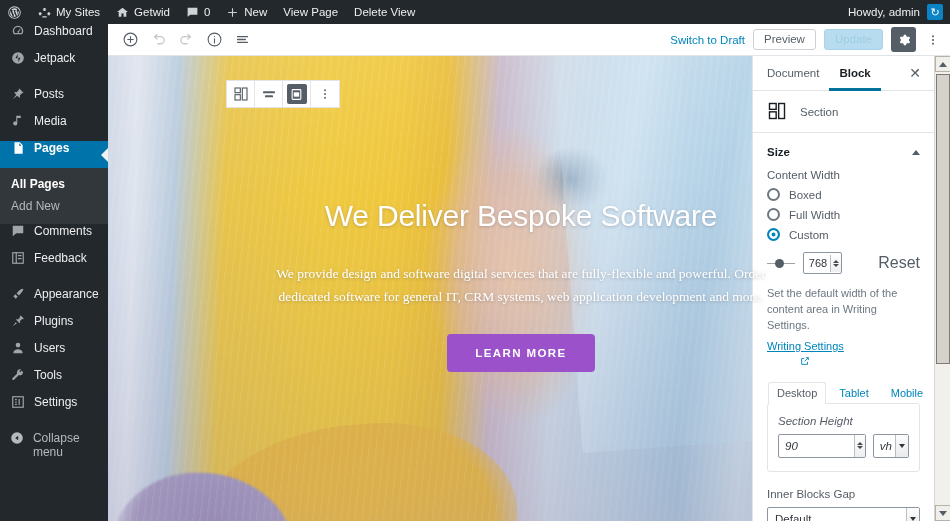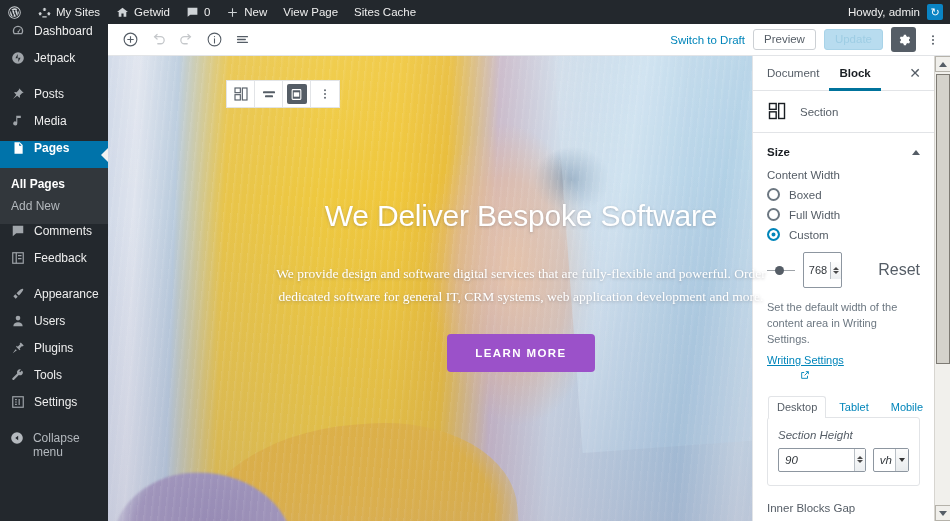--- a/index.html
+++ b/index.html
@@ -241,21 +241,21 @@
   .slider-row { display: flex; align-items: center; gap: 8px; margin: 11px 0 12px 0; }
   #slider-track {
     flex: 1; height: 1px; background: #9ea3a8; position: relative;
   }
   #slider-thumb {
     position: absolute; top: -4px; left: 30%;
     width: 9px; height: 9px; border-radius: 50%; background: #555d66;
   }
   .num-box {
     display: flex; align-items: center; border: 1px solid #8d96a0; border-radius: 2px;
-    background: #fff; height: 36px;
+    background: #fff; height: 22px;
   }
   .num-box .nv { padding: 0 3px 0 5px; font-size: 11px; color: #32373c; }
   .spin {
     width: 11px; height: 17px; border-left: 1px solid #b9bfc5;
     display: flex; flex-direction: column; justify-content: center; align-items: center;
     background: linear-gradient(#fdfdfd, #eceff1); gap: 1px;
   }
   .spin i { display: block; width: 0; height: 0; border-style: solid; }
   .spin i.up { border-width: 0 3px 3px 3px; border-color: transparent transparent #4a4a4a transparent; }
   .spin i.dn { border-width: 3px 3px 0 3px; border-color: #4a4a4a transparent transparent transparent; }
@@ -351,21 +351,21 @@
       <svg width="13" height="13" viewBox="0 0 24 24" fill="currentColor">
           <path d="M11 4h2v7h7v2h-7v7h-2v-7H4v-2h7V4z"></path>
         </svg>
     </span>
     <span>New</span>
   </div>
   <div class="ab-item">
     <span>View Page</span>
   </div>
   <div class="ab-item">
-    <span>Sites Cache</span>
+    <span>Delete View</span>
   </div>
 
   <div id="adminbar-right">
     <span>Howdy, admin</span>
     <span id="avatar">↻</span>
   </div>
 </div>
 
 <div id="sidebar">
 
@@ -447,34 +447,34 @@
       <svg width="14" height="14" viewBox="0 0 24 24" fill="currentColor">
           <path d="M20 3c-2 0-5 2-8 5l-2.5 2.5 4 4L16 12c3-3 5-6 5-8 0-.6-.4-1-1-1zM7.5 12.5L4 16l4 4 3.5-3.5-4-4z"></path>
         </svg>
     </span>
     <span>Appearance</span>
   </div>
 
   <div class="menu-item">
     <span class="mi-ico">
       <svg width="14" height="14" viewBox="0 0 24 24" fill="currentColor">
+          <path d="M16.8 2.6l-2 2 .9.9-4.2 4.2-1.4-1.4-1.4 1.4 6 6 1.4-1.4-1.4-1.4 4.2-4.2.9.9 2-2-5-5zM8 14l-5 7 7-5-2-2z"></path>
+        </svg>
+    </span>
+    <span>Plugins</span>
+  </div>
+
+  <div class="menu-item">
+    <span class="mi-ico">
+      <svg width="14" height="14" viewBox="0 0 24 24" fill="currentColor">
           <circle cx="12" cy="7" r="4"></circle>
           <path d="M4 21c0-4.4 3.6-7 8-7s8 2.6 8 7H4z"></path>
         </svg>
     </span>
     <span>Users</span>
-  </div>
-
-  <div class="menu-item">
-    <span class="mi-ico">
-      <svg width="14" height="14" viewBox="0 0 24 24" fill="currentColor">
-          <path d="M16.8 2.6l-2 2 .9.9-4.2 4.2-1.4-1.4-1.4 1.4 6 6 1.4-1.4-1.4-1.4 4.2-4.2.9.9 2-2-5-5zM8 14l-5 7 7-5-2-2z"></path>
-        </svg>
-    </span>
-    <span>Plugins</span>
   </div>
 
   <div class="menu-item">
     <span class="mi-ico">
       <svg width="14" height="14" viewBox="0 0 24 24" fill="currentColor">
           <path d="M20 5.5a5 5 0 01-6.6 6.6L5.7 19.8a2 2 0 11-2.8-2.8l7.7-7.7A5 5 0 0117.2 2.7l-3 3 1.5 1.5 3-3c.3.4.3.9.3 1.3z"></path>
         </svg>
     </span>
     <span>Tools</span>
   </div>

